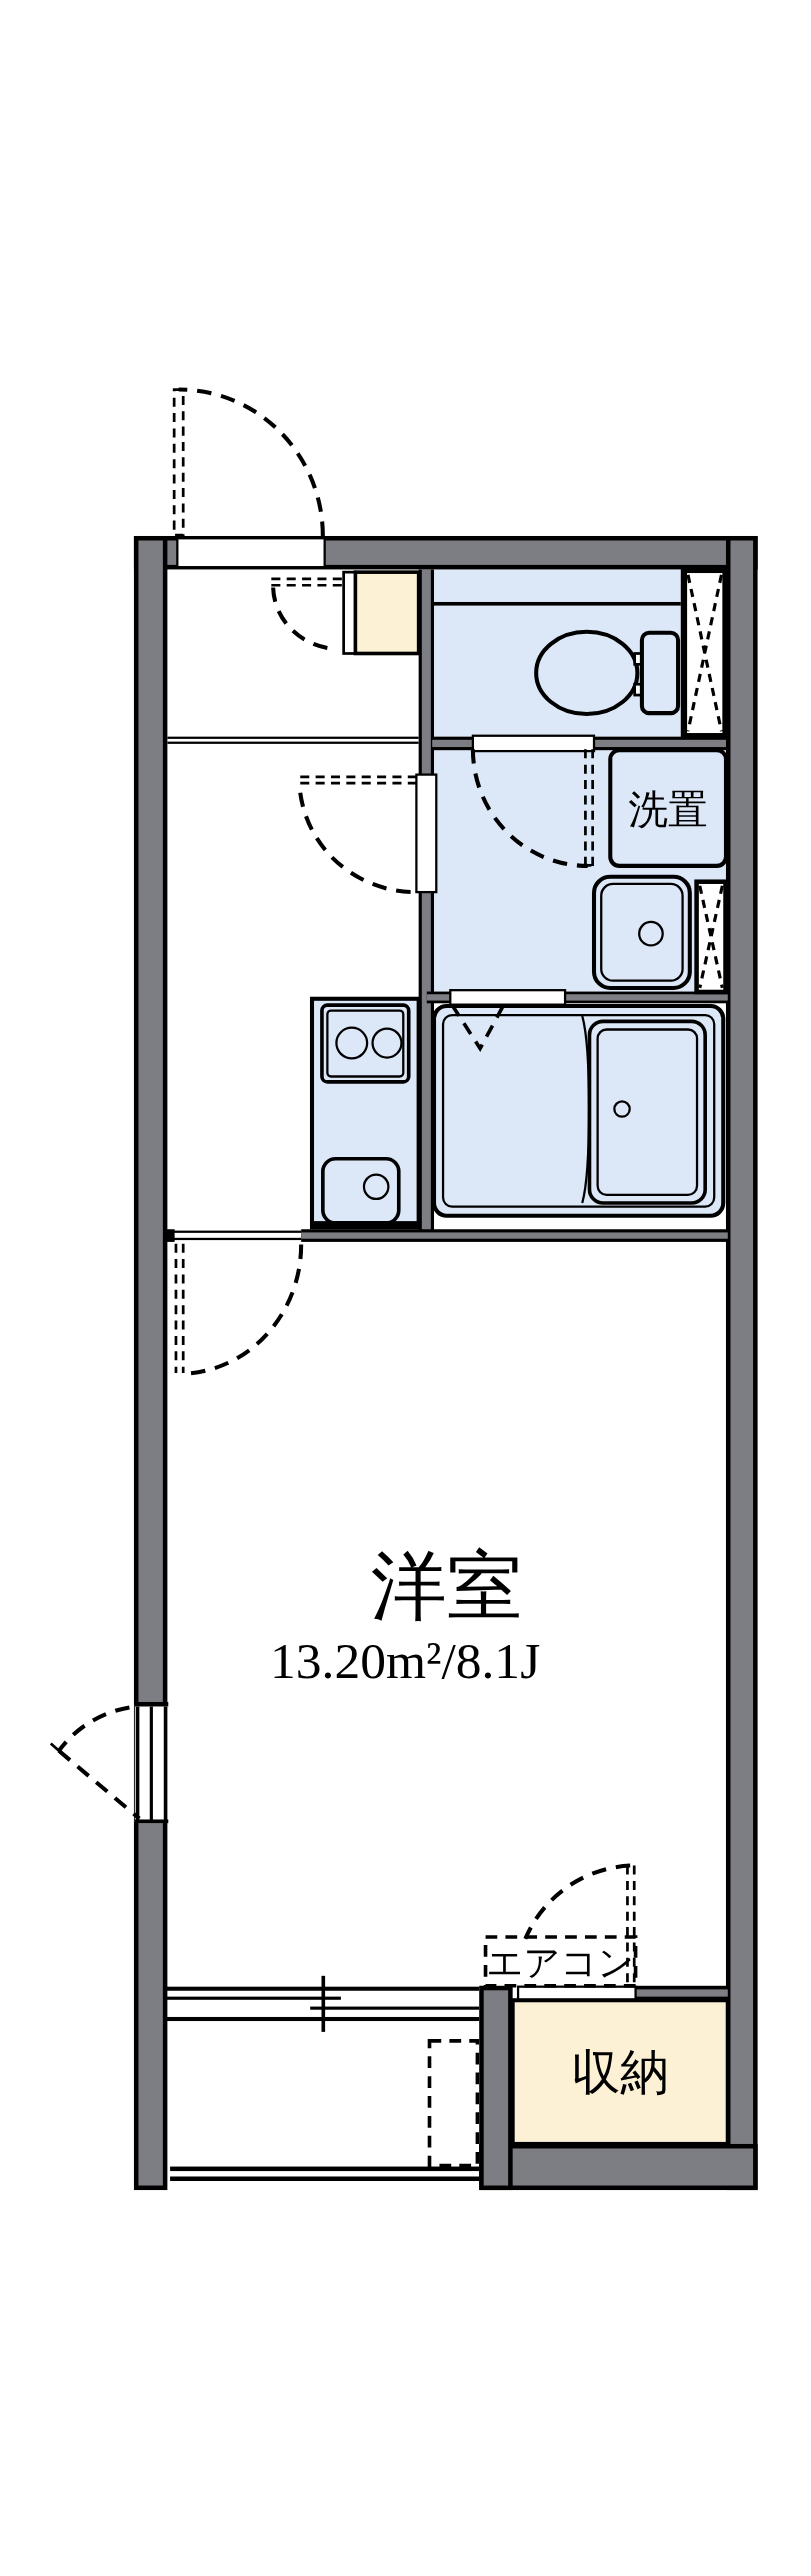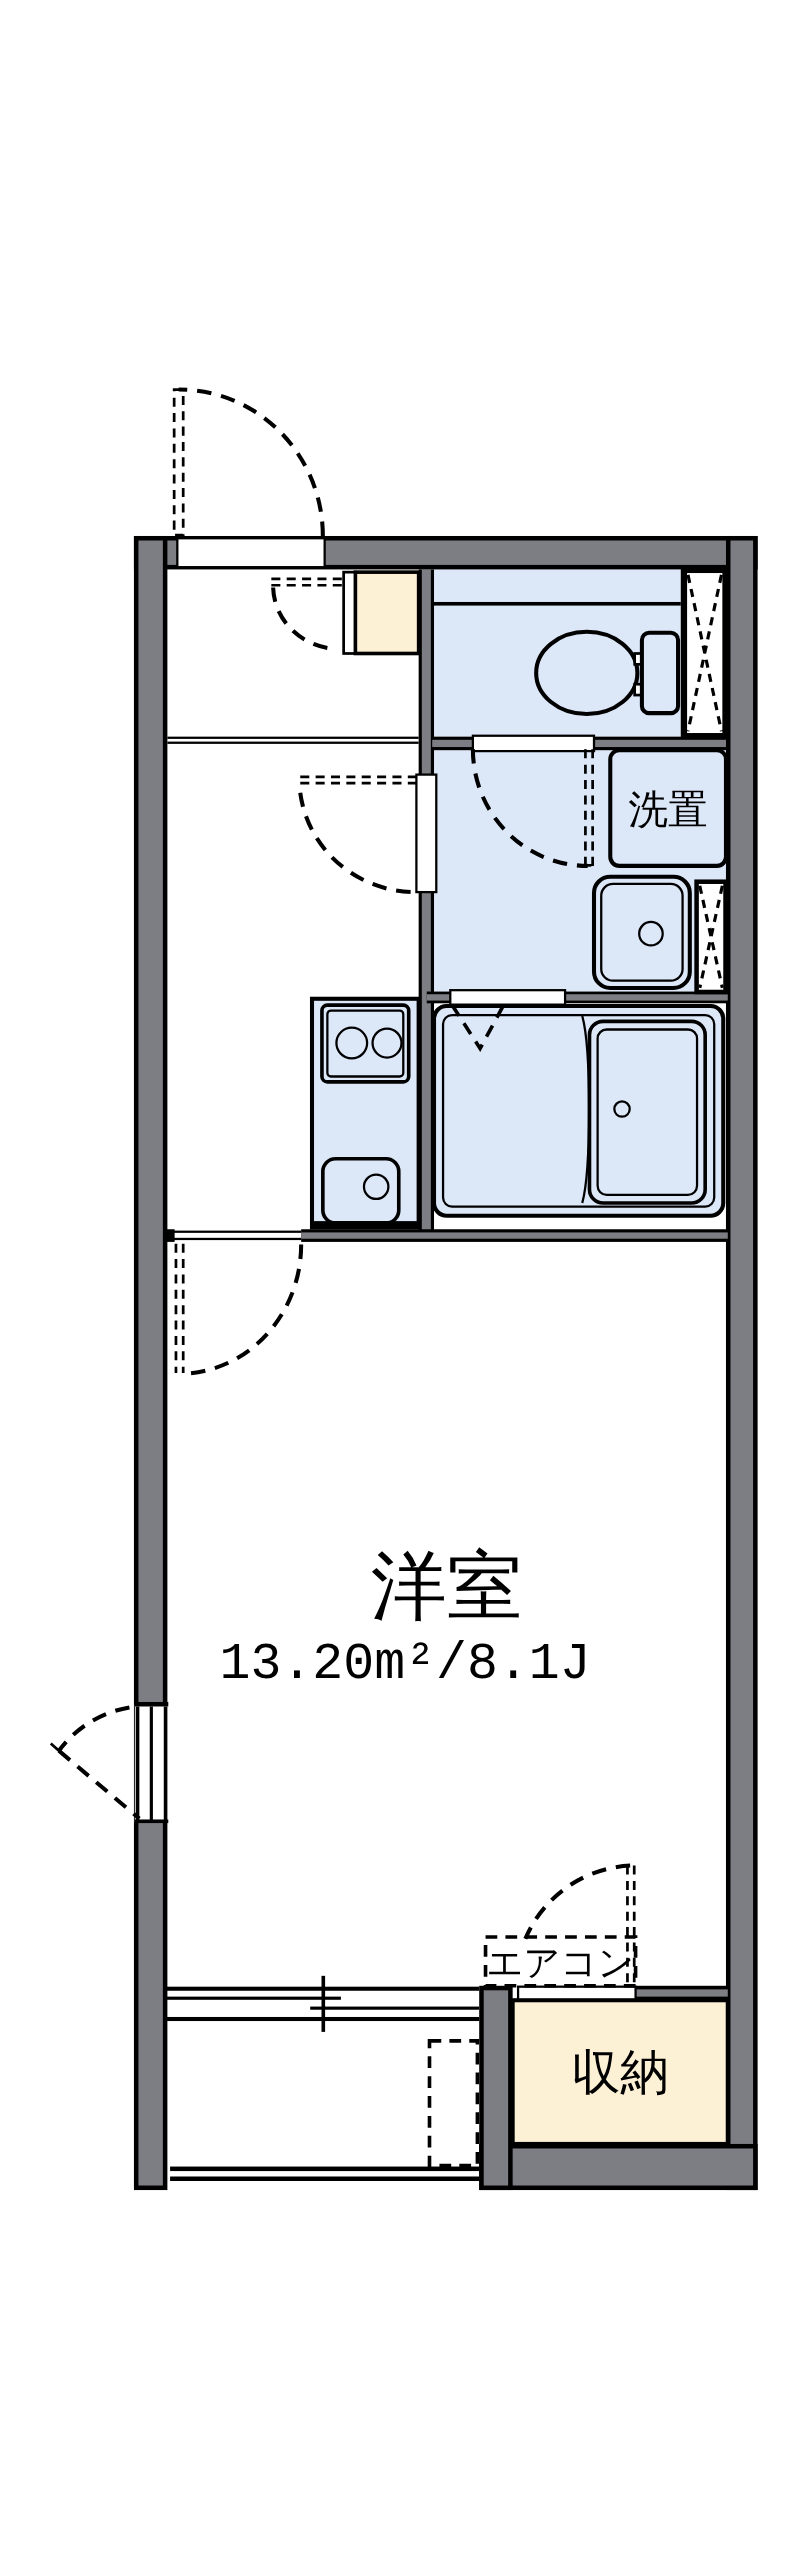--- a/index.html
+++ b/index.html
@@ -1,17 +1,17 @@
 <!DOCTYPE html>
 <html style="--wall: #7d7d84; --wet: #dce7f8; --cream: #fcf0d5; --line: #000000; --bg: #ffffff;font-size:14.5px"><head>
 <meta charset="utf-8">
 <style>
   html,body{margin:0;padding:0;background:#fff;}
   .stage{position:relative;width:812px;height:2576px;background:var(--bg,#fff);overflow:hidden;
-         font-family:Liberation Mono, monospace;}
+         font-family:Liberation Serif, serif;}
   svg{display:block;}
   .wall-black{fill:var(--line);}
   .wall-gray{fill:var(--wall);}
   .wet{fill:var(--wet);}
   .cream{fill:var(--cream);}
   .whitefill{fill:#fff;}
   .ln{fill:var(--line);}
   .open{fill:#fff;stroke:var(--line);stroke-width:2.5;}
   .fx{fill:var(--wet);stroke:var(--line);stroke-width:4.5;}
   .fx3{fill:none;stroke:var(--line);stroke-width:2.5;}

